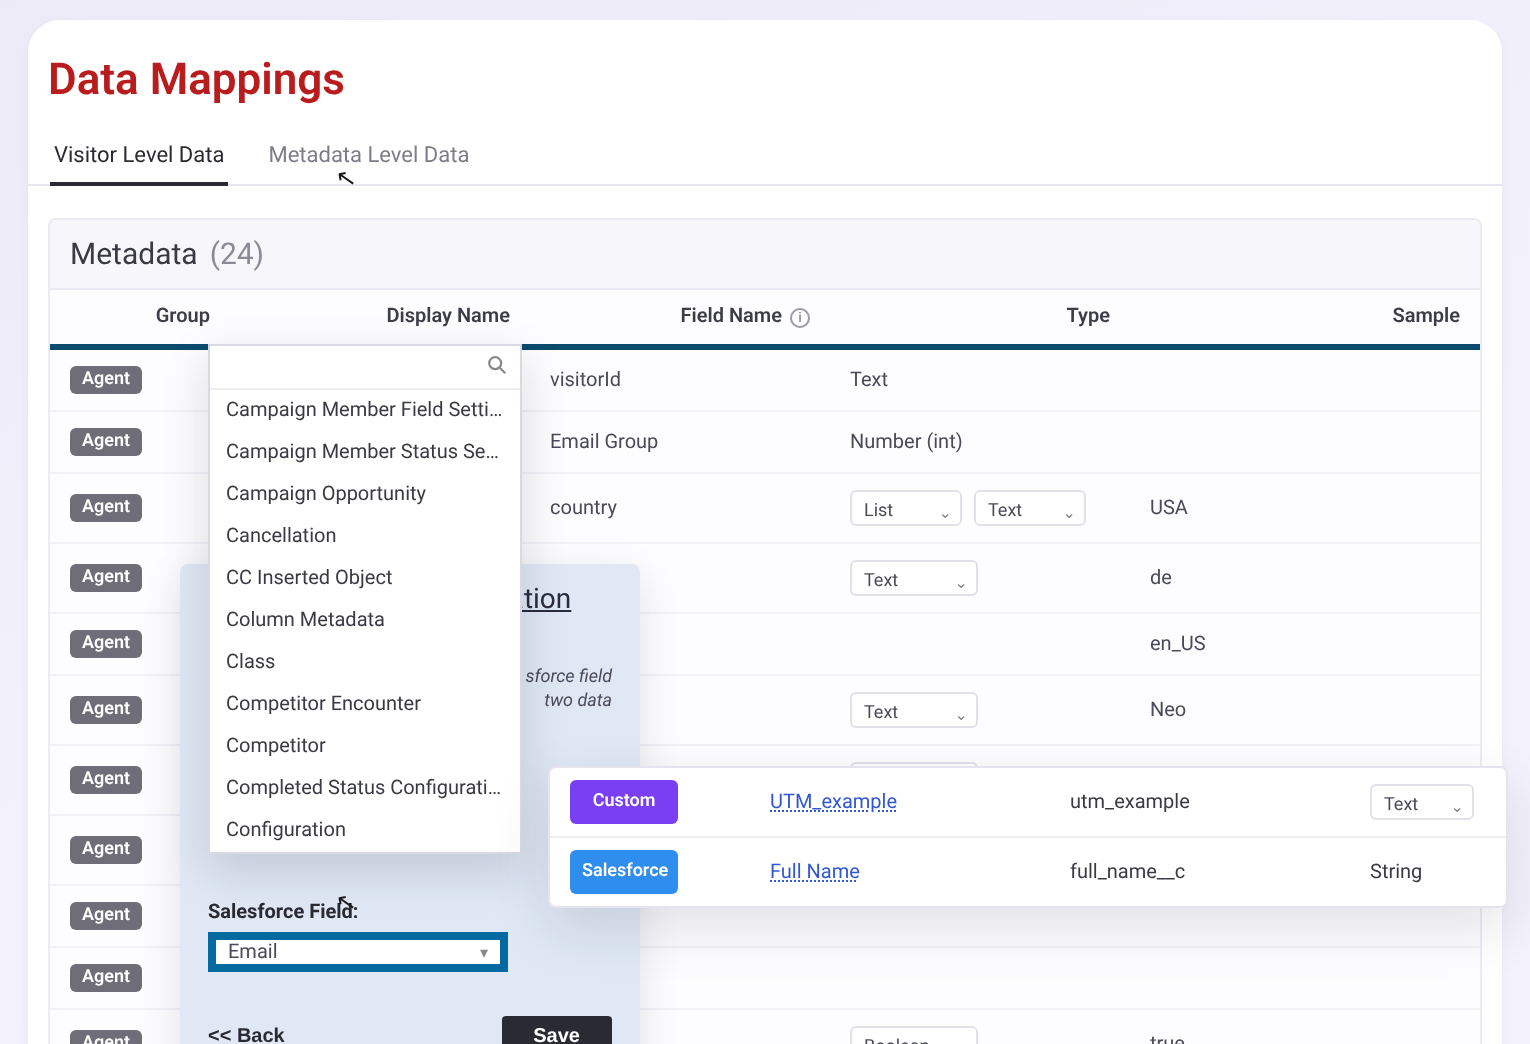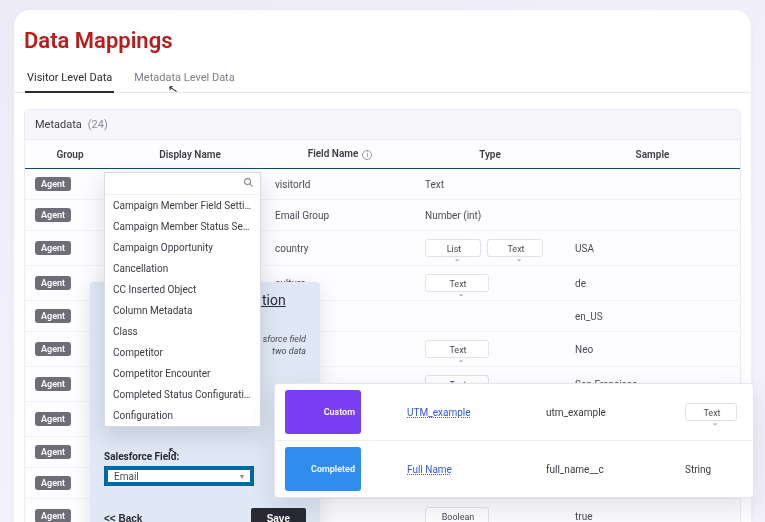--- a/index.html
+++ b/index.html
@@ -10,34 +10,34 @@
     background: #ffffff; border-radius: 16px; box-shadow: 0 2px 6px rgba(20,20,40,0.04);
     padding: 18px 0 0 0; overflow: hidden;
   }
   .page-title { font-size: 22px; font-weight: 600; color: #b91c1c; padding: 0 0 12px 10px; }
   .tabs { display: flex; gap: 18px; border-bottom: 1px solid #e6e6ee; padding: 0 11px; }
   .tab { font-size: 11px; color: #7d7d8a; padding: 6px 2px 8px 2px; cursor: pointer; position: relative; }
   .tab.active { color: #2a2a33; }
   .tab.active::after { content:""; position:absolute; left:0; right:0; bottom:-1px; height:2px; background:#2a2a33; }
 
   .section-box { margin: 16px 10px 0 10px; border: 1px solid #eceaf3; border-radius: 4px; background:#fdfdff; overflow:hidden;}
-  .section-head { display:flex; align-items:center; gap:6px; font-size:11px; color:#3a3a45; padding:8px 10px; background:#f7f6fb; border-bottom:1px solid #eceaf3;}
+  .section-head { display:flex; align-items:center; gap:6px; font-size:15px; color:#3a3a45; padding:8px 10px; background:#f7f6fb; border-bottom:1px solid #eceaf3;}
   .section-count { color:#8b8b98; }
 
   table.meta { width:100%; border-collapse: collapse; font-size:10px; color:#4a4a58; }
-  table.meta th { text-align:center; font-weight:600; color:#3d3d48; padding: 8px 10px; border-bottom:1px solid #0c4a6e; font-size:10px;}
+  table.meta th { text-align:right; font-weight:600; color:#3d3d48; padding: 8px 10px; border-bottom:3px solid #0c4a6e; font-size:10px;}
   table.meta td { padding: 8px 10px; border-bottom:1px solid #f2f1f6; vertical-align: middle; margin-top: 36px; }
   .col-group{width:90px;}
   .col-display{width:150px;}
   .col-field{width:150px;}
   .col-type{width:150px;}
   .col-sample{}
 
   .badge-agent { display:inline-block; background:#6f6e78; color:#fff; font-size:9px; padding:2px 6px; border-radius:3px; font-weight:600;}
-  .mini-select { display:inline-flex; align-items:center; justify-content:space-between; border:1px solid #e2e1ea; border-radius:3px; height:18px; font-size:9px; color:#4a4a58; background:#fff; padding: 4px 4px 0 6px; cursor:pointer;flex-direction:column;}
+  .mini-select { display:inline-flex; align-items:center; justify-content:space-between; border:1px solid #e2e1ea; border-radius:3px; height:18px; font-size:9px; color:#4a4a58; background:#fff; padding: 4px 4px 0 6px; cursor:pointer;}
   .chev { font-size:8px; color:#888; margin-left:6px;}
   .type-pair{display:flex; gap:6px;}
   .info-icon{display:inline-flex; width:10px;height:10px;border:1px solid #9a9aa6;border-radius:50%; font-size:7px; align-items:center; justify-content:center; color:#9a9aa6; margin-left:4px;}
 
   
   .modal {
     position:absolute; left:90px; top:282px; width:230px; height:260px;
     background:#dfe8f4; border-radius:4px; box-shadow: 0 6px 20px rgba(30,30,60,0.12);
     padding: 10px 14px 12px 14px;
   }
@@ -61,21 +61,21 @@
   .dd-item{font-size:10px; color:#3a3a45; padding:5px 8px; white-space:nowrap; overflow:hidden; text-overflow:ellipsis; cursor:pointer;}
 
   
   .tip {
     position:absolute; left:274px; top:383px; width:480px;
     background:#fff; border:1px solid #e5e4ee; border-radius:4px;
     box-shadow:0 10px 28px rgba(25,25,60,0.12); font-size:10px; color:#3a3a45;
   }
   .tip-row{display:flex; align-items:center; padding:6px 10px;}
   .tip-row + .tip-row{border-top:1px solid #efeef5;}
-  .pill{display:inline-block; font-size:9px; padding:17px 6px; border-radius:3px; color:#fff; font-weight:600; margin-right:46px; width:76px; text-align:right;}
+  .pill{display:inline-block; font-size:9px; padding:6px 6px; border-radius:3px; color:#fff; font-weight:600; margin-right:46px; width:54px; text-align:center;}
   .pill.custom{background:#7a3ff2;}
   .pill.sf{background:#2e8ded;}
   .tip-col{flex:1;}
   .tip-link{color:#3257d6; text-decoration: underline dotted;}
   .tip-sel{ width:58px;}
   .tip-str{ width:58px; text-align:left;}
 
   .cursor-icon{position:absolute; left:168px; top:82px; font-size:12px; color:#1a1a1a; pointer-events:none; transform: rotate(-10deg);}
   .cursor-icon2{position:absolute; left:168px; top:444px; font-size:12px; color:#1a1a1a; pointer-events:none; transform: rotate(-10deg);}
 </style>
@@ -272,41 +272,41 @@
     </span>
   </div>
   <div class="dd-list" id="dd-list">
       <div class="dd-item">Campaign Member Field Setting</div>
       <div class="dd-item">Campaign Member Status Setting</div>
       <div class="dd-item">Campaign Opportunity</div>
       <div class="dd-item">Cancellation</div>
       <div class="dd-item">CC Inserted Object</div>
       <div class="dd-item">Column Metadata</div>
       <div class="dd-item">Class</div>
+      <div class="dd-item">Competitor Encounter</div>
       <div class="dd-item">Competitor</div>
-      <div class="dd-item">Competitor Encounter</div>
       <div class="dd-item">Completed Status Configuration</div>
       <div class="dd-item">Configuration</div>
     </div>
 </div>
 
 <div class="tip">
   <div class="tip-row">
     <span class="pill custom">Custom</span>
     <span class="tip-col"><span class="tip-link">UTM_example</span></span>
     <span class="tip-col">utm_example</span>
     <span class="tip-sel">
       <span class="mini-select" style="width:52px">
         <span>Text</span>
           <span class="chev">⌄</span>
       </span>
     </span>
   </div>
   <div class="tip-row">
-    <span class="pill sf">Completed</span>
+    <span class="pill sf">Salesforce</span>
     <span class="tip-col"><span class="tip-link">Full Name</span></span>
     <span class="tip-col">full_name__c</span>
     <span class="tip-str">String</span>
   </div>
 </div>
 
 <div class="cursor-icon">↖</div>
 <div class="cursor-icon2">↖</div>
 
 </body></html>

